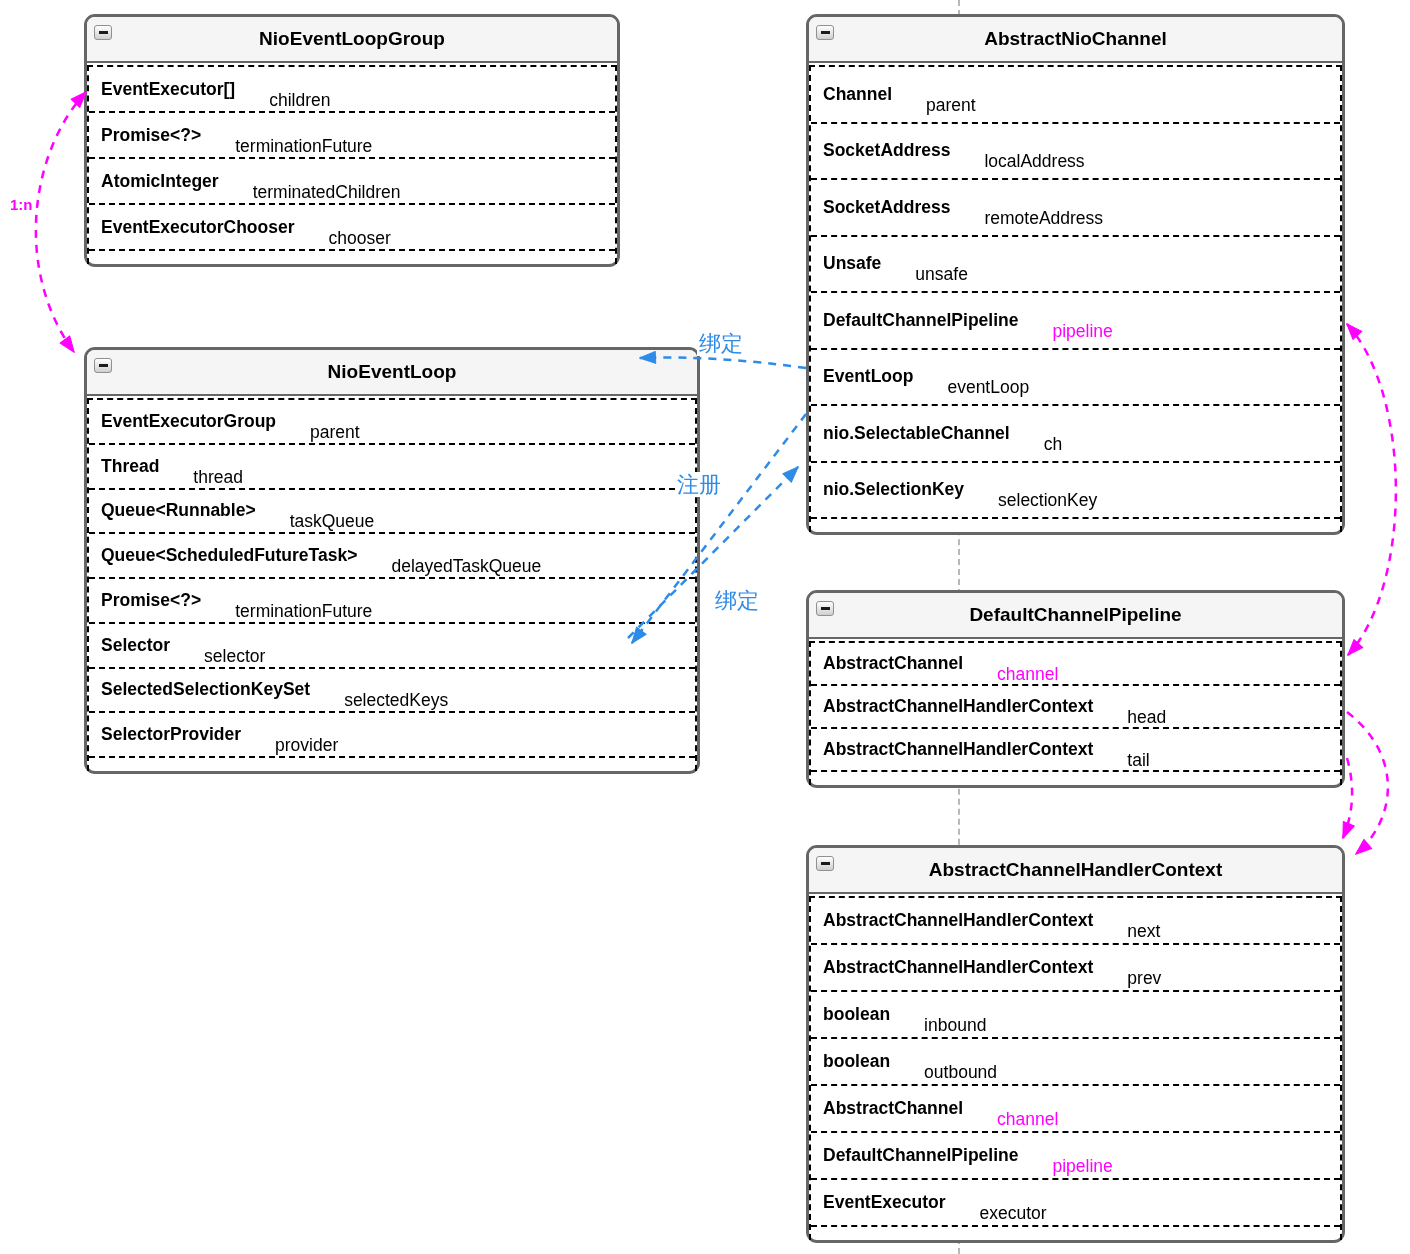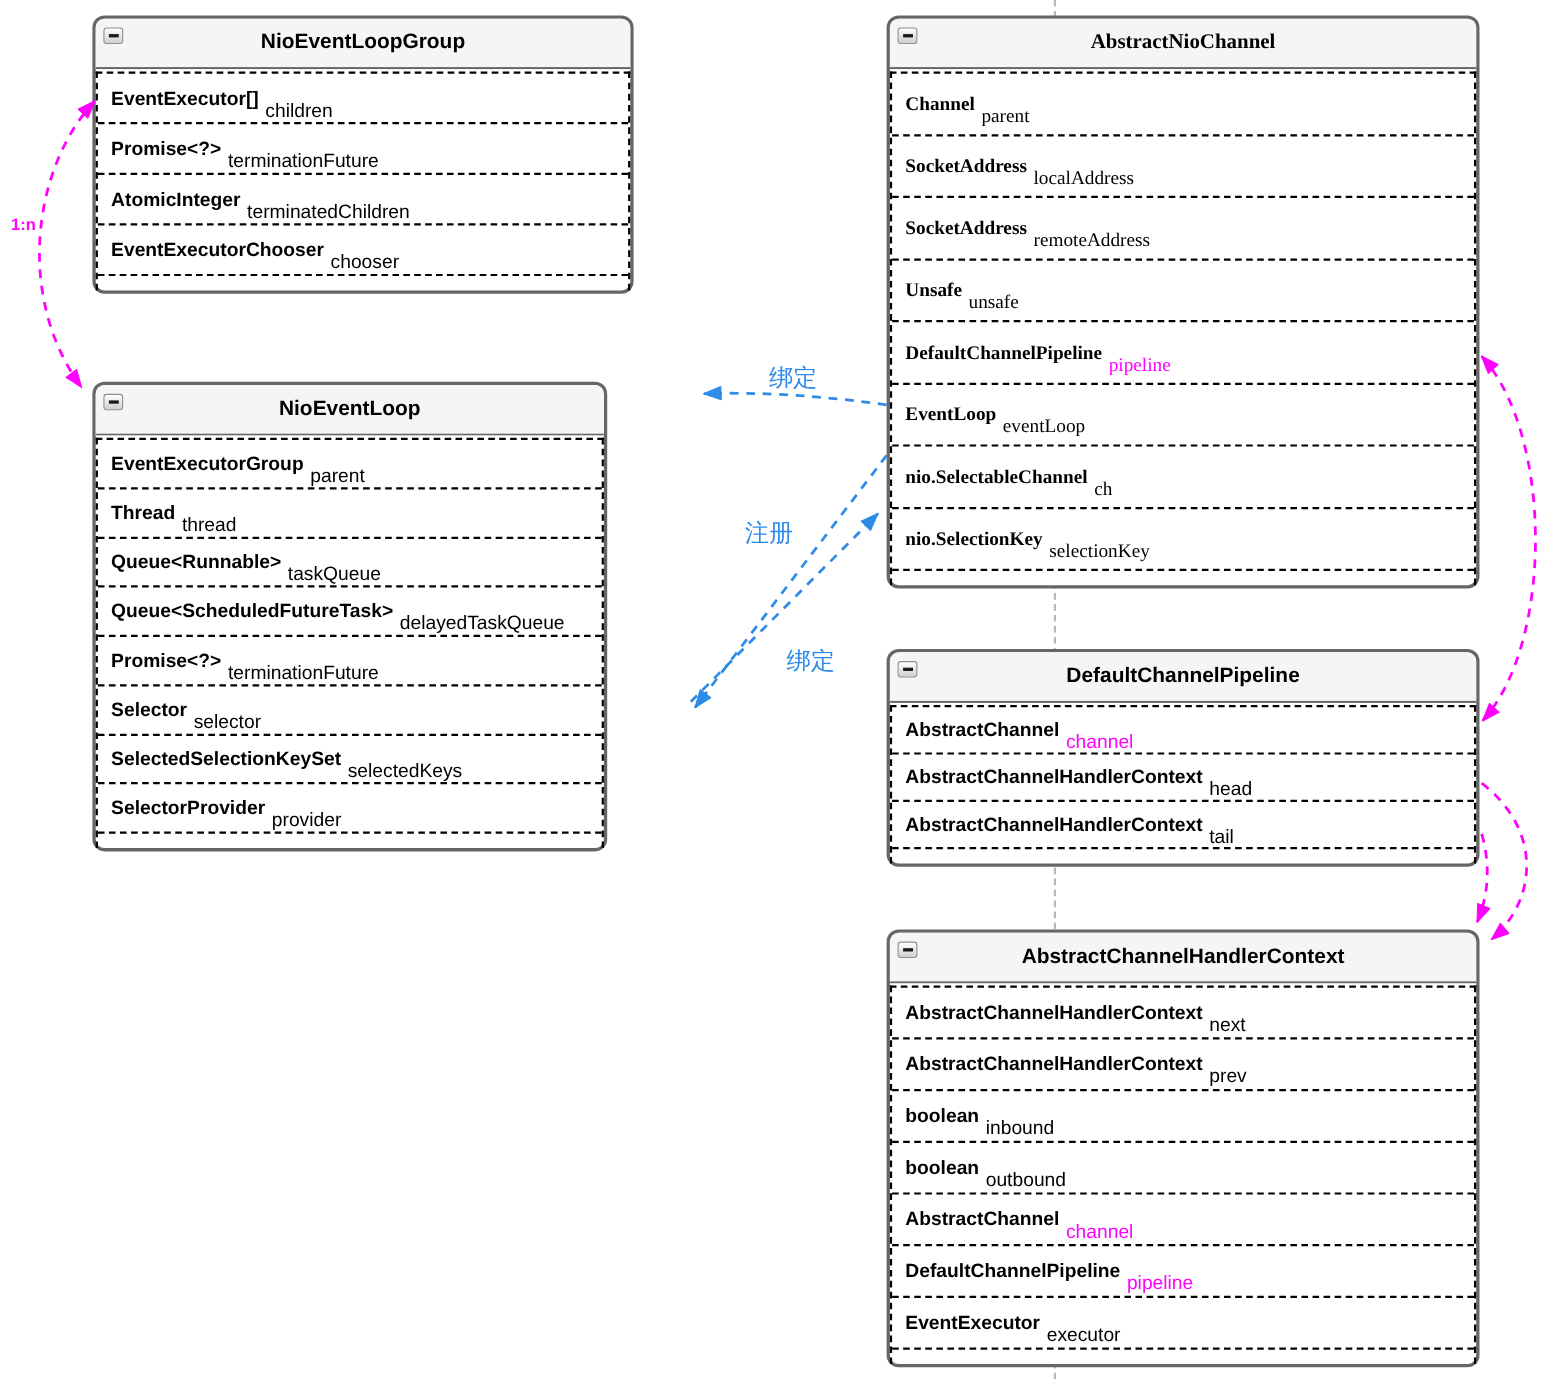--- a/index.html
+++ b/index.html
@@ -57,20 +57,21 @@
   }
   .field-row {
     flex: 1 1 0;
     display: flex; align-items: center;
     padding: 0 12px;
     border-bottom: 2px dashed #000;
     font-size: 17.5px;
     white-space: nowrap;
     overflow: hidden;
     background: transparent;
+    gap: 28px;
   }
   .field-row .f-type { font-weight: bold; color: #000; }
   .field-row .f-name { font-weight: normal; color: #000; margin-left: 6px; margin-top: 22px; }
   .field-row .f-name.accent { color: var(--magenta); }
   
   svg.edges {
     position: absolute; left: 0; top: 0;
     width: 1410px; height: 1254px;
     z-index: 3;
     pointer-events: none;
@@ -85,21 +86,21 @@
   }
   .edge-label.blue  { color: var(--blue); font-size: 22px; }
   .edge-label.magenta { color: var(--magenta); font-size: 15px; font-weight: bold; }
 </style>
 </head>
 <body style="--magenta: #ff00ff; --blue: #2e8be8;">
 
 <div class="page-line"></div>
 
 <div id="boxes">
-    <div class="class-box" style="left: 84px; top: 14px; width: 492px; height: 253px;">
+    <div class="class-box" style="left: 84px; top: 14px; width: 536px; height: 253px;">
       <div class="class-title">
         <span class="collapse-btn">
           <span class="minus"></span>
         </span>
         <span>NioEventLoopGroup</span>
       </div>
       <div class="class-fields">
         <div class="field-row">
           <span class="f-type">EventExecutor[]</span>
           <span class="f-name">children</span>
@@ -111,21 +112,21 @@
         <div class="field-row">
           <span class="f-type">AtomicInteger</span>
           <span class="f-name">terminatedChildren</span>
         </div>
         <div class="field-row">
           <span class="f-type">EventExecutorChooser</span>
           <span class="f-name">chooser</span>
         </div>
       </div>
     </div>
-    <div class="class-box" style="left: 84px; top: 347px; width: 468px; height: 427px;">
+    <div class="class-box" style="left: 84px; top: 347px; width: 616px; height: 427px;">
       <div class="class-title">
         <span class="collapse-btn">
           <span class="minus"></span>
         </span>
         <span>NioEventLoop</span>
       </div>
       <div class="class-fields">
         <div class="field-row">
           <span class="f-type">EventExecutorGroup</span>
           <span class="f-name">parent</span>
@@ -153,21 +154,21 @@
         <div class="field-row">
           <span class="f-type">SelectedSelectionKeySet</span>
           <span class="f-name">selectedKeys</span>
         </div>
         <div class="field-row">
           <span class="f-type">SelectorProvider</span>
           <span class="f-name">provider</span>
         </div>
       </div>
     </div>
-    <div class="class-box" style="left: 806px; top: 14px; width: 539px; height: 521px; font-family: Liberation Serif, serif;">
+    <div class="class-box" style="left: 806px; top: 14px; width: 539px; height: 521px;">
       <div class="class-title">
         <span class="collapse-btn">
           <span class="minus"></span>
         </span>
         <span>AbstractNioChannel</span>
       </div>
       <div class="class-fields">
         <div class="field-row">
           <span class="f-type">Channel</span>
           <span class="f-name">parent</span>

